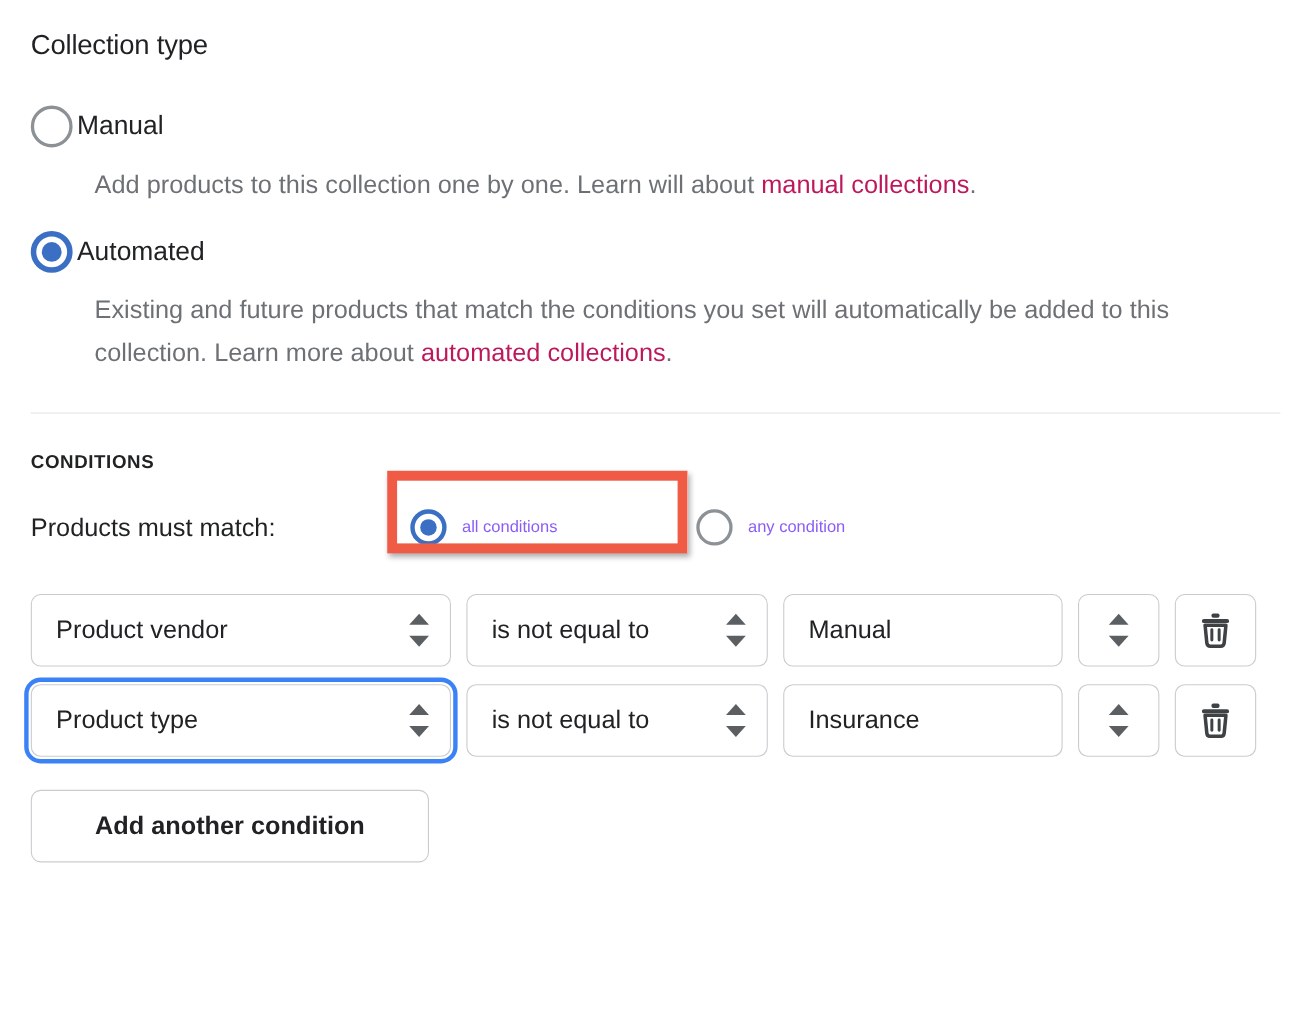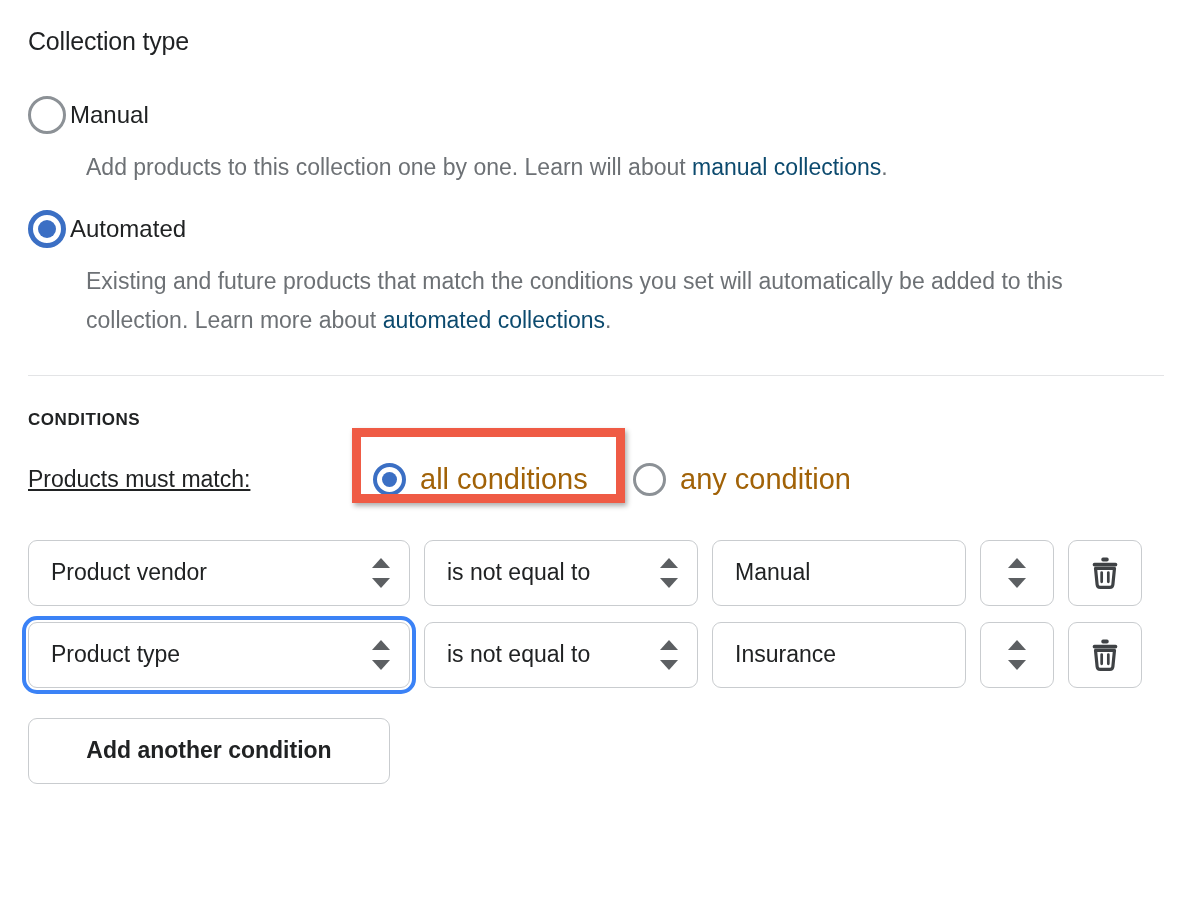--- a/index.html
+++ b/index.html
@@ -78,21 +78,21 @@
 
   .radio-desc {
     font-size: 23px;
     color: #6d7175;
     line-height: 1.72;
     margin: 0;
     padding-left: 58px;
     max-width: 1110px;
   }
   .radio-desc a {
-    color: #0c4a6e;
+    color: #be185d;
     text-decoration: none;
   }
 
   .gap-small { height: 22px; }
 
   .divider {
     height: 1px;
     background: #e3e4e6;
     margin: 34px 0 0 0;
     width: 100%;
@@ -108,21 +108,20 @@
     letter-spacing: 0.55px;
     color: #202223;
     margin: 0 0 26px 0;
   }
 
   .match-row {
     display: flex;
     align-items: center;
     position: relative;
     height: 48px;
-    text-decoration: underline;
   }
   .match-text {
     font-size: 23px;
     color: #202223;
     white-space: nowrap;
   }
 
   
   .highlight-box {
     position: absolute;
@@ -169,22 +168,22 @@
     left: 50%;
     top: 50%;
     width: 15px;
     height: 15px;
     margin-left: -7.5px;
     margin-top: -7.5px;
     border-radius: 50%;
     background: #3b6fc4;
   }
   .match-option-label {
-    font-size: 29px;
-    color: #a16207;
+    font-size: 15px;
+    color: #8b5cf6;
     white-space: nowrap;
   }
 
   
   .cond-rows {
     margin-top: 36px;
   }
   .cond-row {
     display: flex;
     align-items: center;

